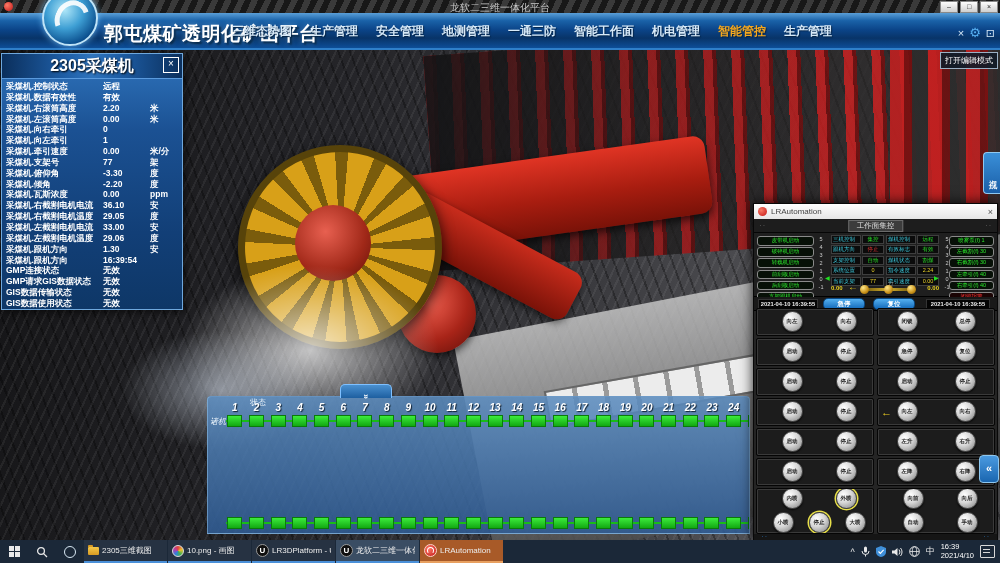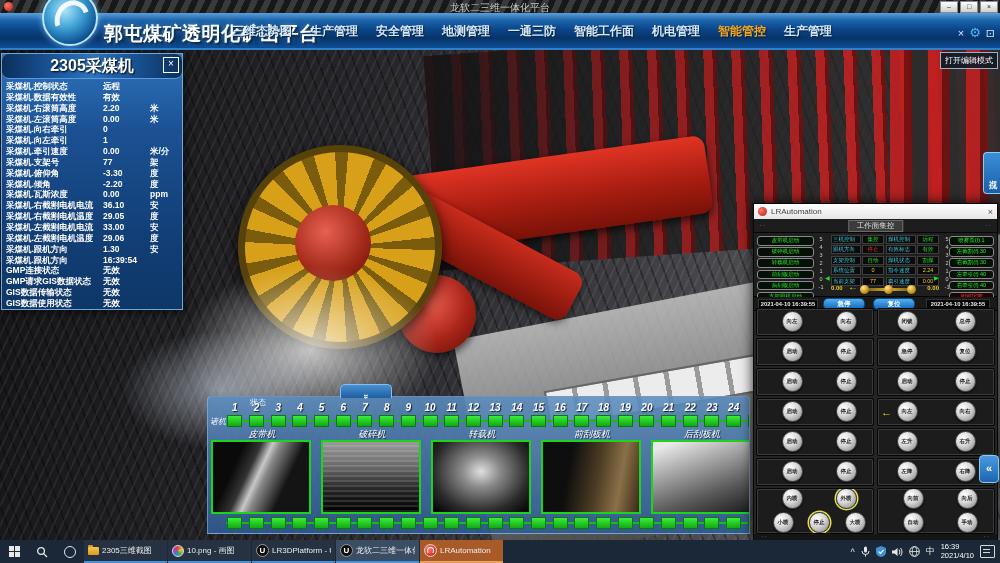--- a/index.html
+++ b/index.html
@@ -100,21 +100,21 @@
   .cam-1{background:repeating-linear-gradient(0deg,rgba(255,255,255,.12) 0 2px,transparent 2px 5px),
          linear-gradient(180deg,#9a9a9a 0%,#6a6a6a 35%,#2a2a2a 65%,#000 100%);}
   .cam-2{background:radial-gradient(ellipse at 50% 42%,#e0e0e0 0%,#8a8a8a 28%,#2a2a2a 70%,#000 100%);}
   .cam-3{background:linear-gradient(100deg,#0e0e0e 28%,#4a3a22 55%,#8a7048 78%,#3a2a18 100%);}
   .cam-4{background:linear-gradient(160deg,#e8e8e8 8%,#b0b0b0 32%,#585858 70%,#1e1e1e 100%);}
   
   #left-panel{position:absolute;left:1px;top:53px;width:182px;height:257px;z-index:20;box-sizing:border-box;
     background:linear-gradient(180deg,#2f74bd 0%,#1b5193 30%,#123f77 70%,#0e3767 100%);
     border:1px solid #6fa8dd;box-shadow:2px 2px 8px rgba(0,0,0,.6);}
   .sp-header{position:relative;height:24px;border-bottom:1px solid #5a9add;
-    background:linear-gradient(90deg,#0b2f5c,#1e5ea6 35%,#2f74bd 50%,#1e5ea6 65%,#0b2f5c);border-radius:7px;}
+    background:linear-gradient(90deg,#0b2f5c,#1e5ea6 35%,#2f74bd 50%,#1e5ea6 65%,#0b2f5c);}
   .sp-title{text-align:center;font-size:16px;font-weight:bold;color:#fff;line-height:24px;text-shadow:1px 1px 2px #000;}
   .sp-close{position:absolute;right:3px;top:3px;width:14px;height:14px;border:1px solid #fff;color:#fff;
     font-size:10px;line-height:12px;text-align:center;}
   .sp-rows{padding:2px 0 0 4px;}
   .sp-row{height:10.85px;display:flex;font-size:8.5px;font-weight:bold;color:#fff;line-height:10.85px;white-space:nowrap;}
   .sp-label{width:97px;overflow:hidden;flex:none;}
   .sp-value{width:47px;flex:none;}
   .sp-unit{width:30px;flex:none;}
   
   #auto-win{position:absolute;left:753px;top:203px;width:245px;height:338px;z-index:25;box-sizing:border-box;
@@ -488,42 +488,20 @@
           <span class="ch-block"></span>
         </span>
         <span class="ch-cell">
           <span class="ch-block"></span>
         </span>
         <span class="ch-cell">
           <span class="ch-block"></span>
         </span>
       </div>
   </div>
-  <div class="cams">
-      <div class="cam-cell">
-        <div class="cam-label">皮带机</div>
-        <div class="cam-view cam-0"></div>
-      </div>
-      <div class="cam-cell">
-        <div class="cam-label">破碎机</div>
-        <div class="cam-view cam-1"></div>
-      </div>
-      <div class="cam-cell">
-        <div class="cam-label">转载机</div>
-        <div class="cam-view cam-2"></div>
-      </div>
-      <div class="cam-cell">
-        <div class="cam-label">前刮板机</div>
-        <div class="cam-view cam-3"></div>
-      </div>
-      <div class="cam-cell">
-        <div class="cam-label">后刮板机</div>
-        <div class="cam-view cam-4"></div>
-      </div>
-    </div>
   <div class="block-row" id="blocks-bottom">
     <div class="line"></div>
     <div class="blocks">
         <span class="ch-cell">
           <span class="ch-block"></span>
         </span>
         <span class="ch-cell">
           <span class="ch-block"></span>
         </span>
         <span class="ch-cell">

